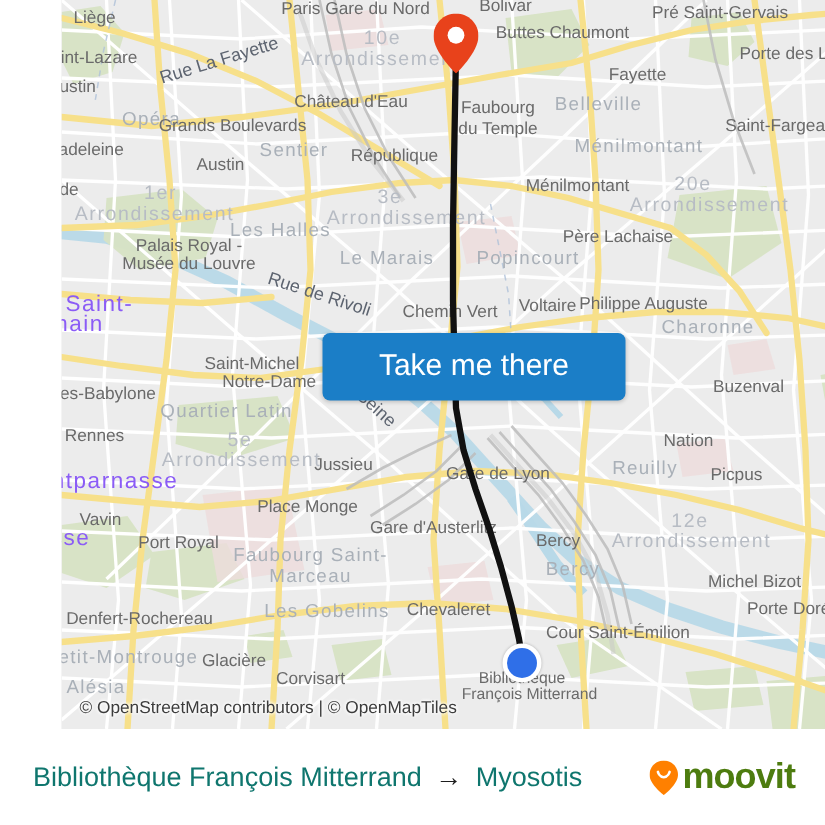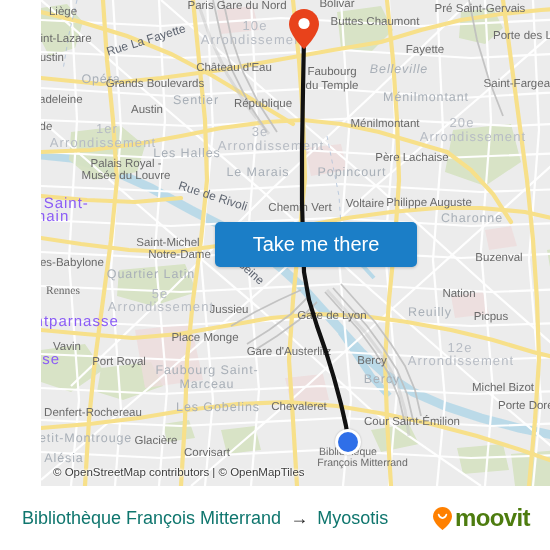--- a/index.html
+++ b/index.html
@@ -223,21 +223,21 @@
         <div class="maplabel lbl-place" style="left: 439px; top: 9px;">Pré Saint-Gervais</div>
         <div class="maplabel lbl-place" style="left: 18px; top: 39px;">Saint-Lazare</div>
         <div class="maplabel lbl-street" style="left: 105px; top: 40px; transform: translate(-50%, -50%) rotate(-17deg);">Rue La Fayette</div>
         <div class="maplabel lbl-district" style="left: 214px; top: 25px;">10e</div>
         <div class="maplabel lbl-district" style="left: 213px; top: 39px;">Arrondissement</div>
         <div class="maplabel lbl-place" style="left: 384px; top: 50px;">Fayette</div>
         <div class="maplabel lbl-place" style="left: 490px; top: 36px;">Porte des Lilas</div>
         <div class="maplabel lbl-place" style="left: 7px; top: 58px;">Austin</div>
         <div class="maplabel lbl-area" style="left: 60px; top: 79px; text-align: right;">Opéra</div>
         <div class="maplabel lbl-place" style="left: 193px; top: 68px;">Château d'Eau</div>
-        <div class="maplabel lbl-area" style="left: 358px; top: 69px; font-style: italic;">Belleville</div>
+        <div class="maplabel lbl-area" style="left: 358px; top: 69px;">Belleville</div>
         <div class="maplabel lbl-place" style="left: 291px; top: 72px;">Faubourg</div>
         <div class="maplabel lbl-place" style="left: 291px; top: 86px;">du Temple</div>
         <div class="maplabel lbl-place" style="left: 479px; top: 84px;">Saint-Fargeau</div>
         <div class="maplabel lbl-place" style="left: 114px; top: 84px;">Grands Boulevards</div>
         <div class="maplabel lbl-big" style="left: 530px; top: 87px;">Bagn</div>
         <div class="maplabel lbl-area" style="left: 385px; top: 97px;">Ménilmontant</div>
         <div class="maplabel lbl-place" style="left: 15px; top: 100px;">Madeleine</div>
         <div class="maplabel lbl-area" style="left: 155px; top: 100px;">Sentier</div>
         <div class="maplabel lbl-place" style="left: 106px; top: 110px;">Austin</div>
         <div class="maplabel lbl-place" style="left: 222px; top: 104px;">République</div>
@@ -263,21 +263,21 @@
         <div class="maplabel lbl-place" style="left: 259px; top: 208px;">Chemin Vert</div>
         <div class="maplabel lbl-place" style="left: 324px; top: 204px;">Voltaire</div>
         <div class="maplabel lbl-place" style="left: 388px; top: 203px;">Philippe Auguste</div>
         <div class="maplabel lbl-area" style="left: 431px; top: 218px;">Charonne</div>
         <div class="maplabel lbl-place" style="left: 127px; top: 243px;">Saint-Michel</div>
         <div class="maplabel lbl-place" style="left: 127px; top: 255px; padding-left: 23px;">Notre-Dame</div>
         <div class="maplabel lbl-place" style="left: 458px; top: 258px;">Buzenval</div>
         <div class="maplabel lbl-place" style="left: 29px; top: 263px;">res-Babylone</div>
         <div class="maplabel lbl-street" style="left: 210px; top: 272px; transform: translate(-50%, -50%) rotate(42deg);">Seine</div>
         <div class="maplabel lbl-area" style="left: 110px; top: 274px;">Quartier Latin</div>
-        <div class="maplabel lbl-place" style="left: 22px; top: 291px; font-family: Liberation Serif, serif;">Rennes</div>
+        <div class="maplabel lbl-place" style="left: 22px; top: 291px;">Rennes</div>
         <div class="maplabel lbl-district" style="left: 119px; top: 293px;">5e</div>
         <div class="maplabel lbl-district" style="left: 120px; top: 306px;">Arrondissement</div>
         <div class="maplabel lbl-place" style="left: 418px; top: 294px;">Nation</div>
         <div class="maplabel lbl-area" style="left: 389px; top: 312px;">Reuilly</div>
         <div class="maplabel lbl-place" style="left: 450px; top: 317px;">Picpus</div>
         <div class="maplabel lbl-place" style="left: 188px; top: 310px;">Jussieu</div>
         <div class="maplabel lbl-big" style="left: 31px; top: 321px;">ontparnasse</div>
         <div class="maplabel lbl-place" style="left: 291px; top: 316px;">Gare de Lyon</div>
         <div class="maplabel lbl-place" style="left: 164px; top: 338px;">Place Monge</div>
         <div class="maplabel lbl-place" style="left: 26px; top: 347px; text-align: right;">Vavin</div>
@@ -294,21 +294,21 @@
         <div class="maplabel lbl-area" style="left: 177px; top: 407px;">Les Gobelins</div>
         <div class="maplabel lbl-place" style="left: 258px; top: 407px;">Chevaleret</div>
         <div class="maplabel lbl-place" style="left: 488px; top: 406px;">Porte Dorée</div>
         <div class="maplabel lbl-place" style="left: 52px; top: 413px;">Denfert-Rochereau</div>
         <div class="maplabel lbl-place" style="left: 371px; top: 422px;">Cour Saint-Émilion</div>
         <div class="maplabel lbl-area" style="left: 40px; top: 438px;">Petit-Montrouge</div>
         <div class="maplabel lbl-place" style="left: 115px; top: 441px;">Glacière</div>
         <div class="maplabel lbl-place" style="left: 166px; top: 453px;">Corvisart</div>
         <div class="maplabel lbl-station" style="left: 307px; top: 452px;">Bibliothèque</div>
         <div class="maplabel lbl-area" style="left: 23px; top: 458px;">Alésia</div>
-        <div class="maplabel lbl-station" style="left: 312px; top: 463px; padding-left: 19px;">François Mitterrand</div>
+        <div class="maplabel lbl-station" style="left: 312px; top: 463px;">François Mitterrand</div>
       </div>
 
     <svg id="route-layer" viewBox="0 0 550 486">
       <path id="route-path" d="M263 36 L262 90 L261 150 L261 200 L262 240 L263 272 L268 300
                L276 326 L285 352 L293 378 L300 404 L305 426 L307 438" stroke="#111111" stroke-width="4.2" fill="none" stroke-linecap="round" stroke-linejoin="round"></path>
     </svg>
 
     <div id="dest-marker">
       <svg viewBox="0 0 30 40" width="30" height="40">
         <path d="M15 0 C6.7 0 0 6.7 0 15 C0 26 15 40 15 40 C15 40 30 26 30 15 C30 6.7 23.3 0 15 0 Z" fill="#e8421b"></path>

